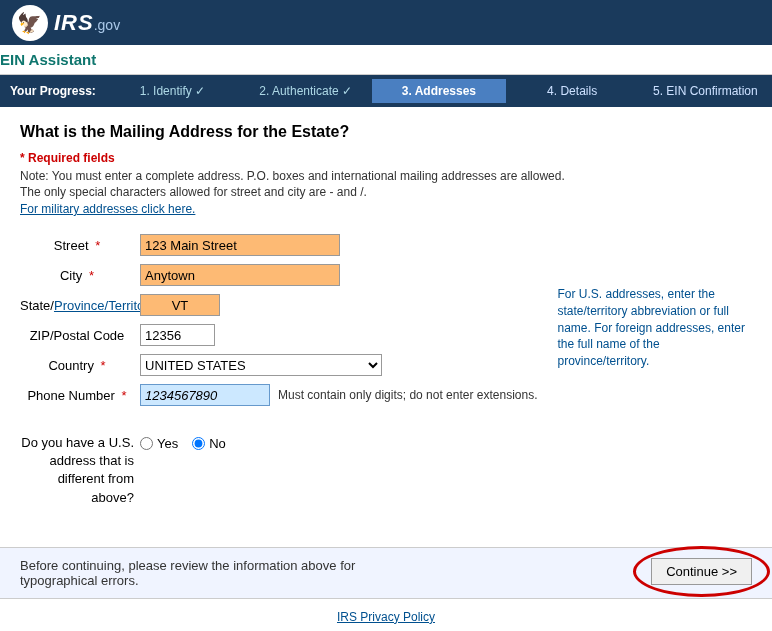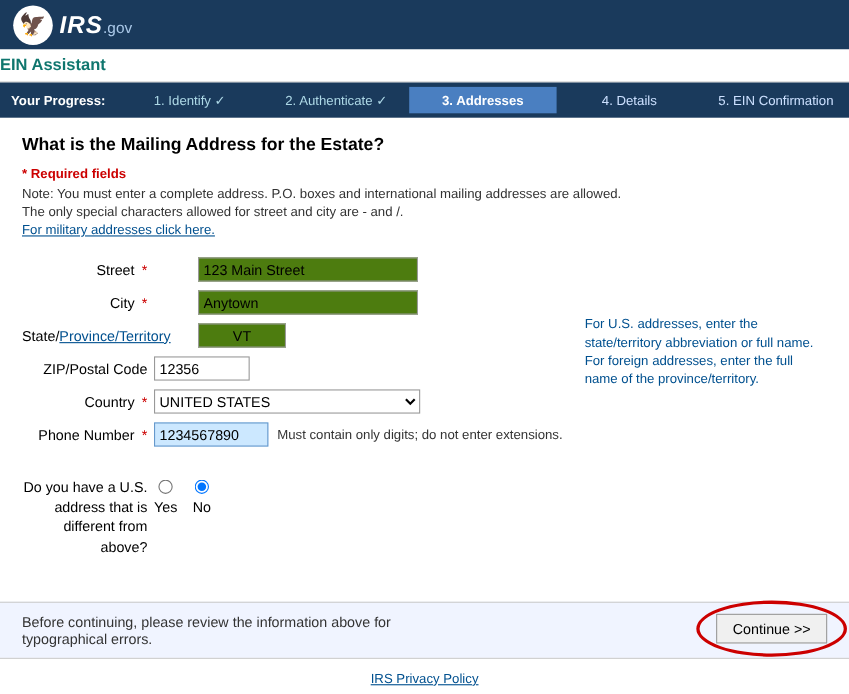--- a/index.html
+++ b/index.html
@@ -127,50 +127,49 @@
     }
     .form-fields {
       flex: 0 0 auto;
     }
     .field-row {
       display: flex;
       align-items: center;
       margin-bottom: 8px;
     }
     .field-label {
-      text-align: right;
+      text-align: center;
       width: 120px;
       padding-right: 6px;
       font-size: 13px;
       color: #000;
     }
     .required-star {
       color: #cc0000;
       margin-left: 3px;
     }
     .field-input {
       border: 1px solid #999;
       padding: 2px 4px;
       font-size: 13px;
       height: 22px;
     }
     .field-input.highlighted {
-      background: #4d7c0f;
-      margin-left: 40px;
+      background: #fdba74;
     }
     .field-input.active-blue {
       background: #cce8ff;
       border: 1px solid #6699cc;
     }
 
     .state-input { width: 80px; text-align: center; }
     .street-input { width: 200px; }
     .city-input { width: 200px; }
-    .zip-input { width: 87px; }
-    .phone-input { width: 104px; }
+    .zip-input { width: 75px; }
+    .phone-input { width: 130px; font-style: italic; }
 
     .country-select {
       width: 242px;
       height: 22px;
       font-size: 13px;
       border: 1px solid #999;
       background: #fff;
     }
 
     .side-note {
@@ -204,21 +203,20 @@
       display: flex;
       align-items: center;
       gap: 14px;
       margin-top: 2px;
     }
     .radio-option {
       display: flex;
       align-items: center;
       gap: 4px;
       font-size: 13px;
-      flex-direction: column;
     }
 
     
     .continue-section {
       margin-top: 24px;
       padding: 10px 20px;
       background: #f0f4ff;
       border-top: 1px solid #ccc;
       display: flex;
       align-items: flex-start;

